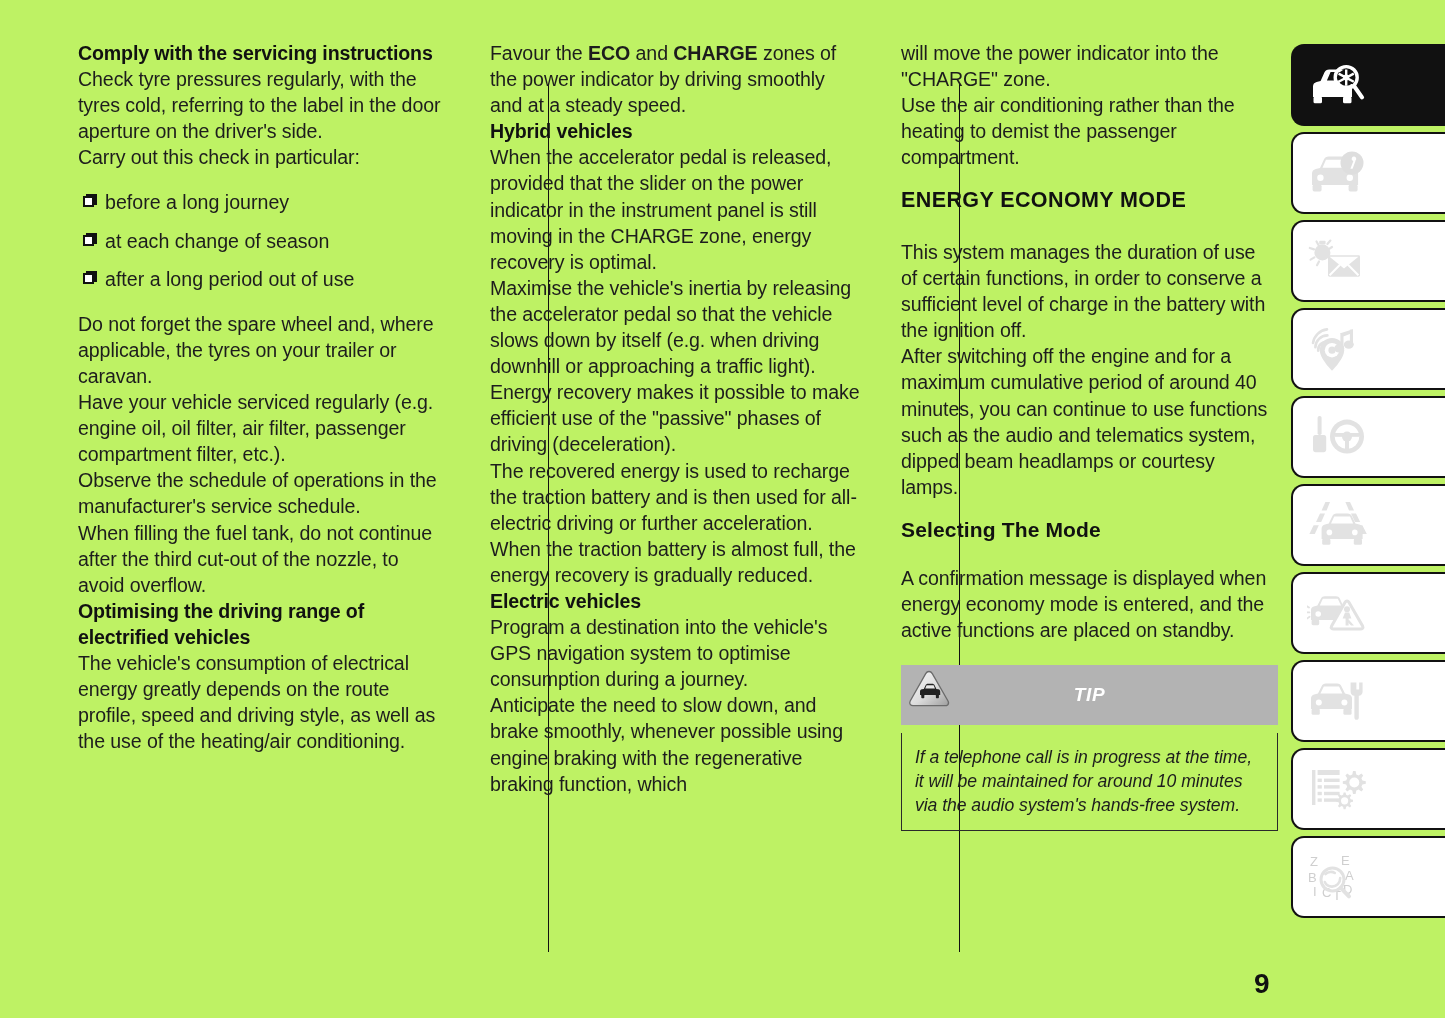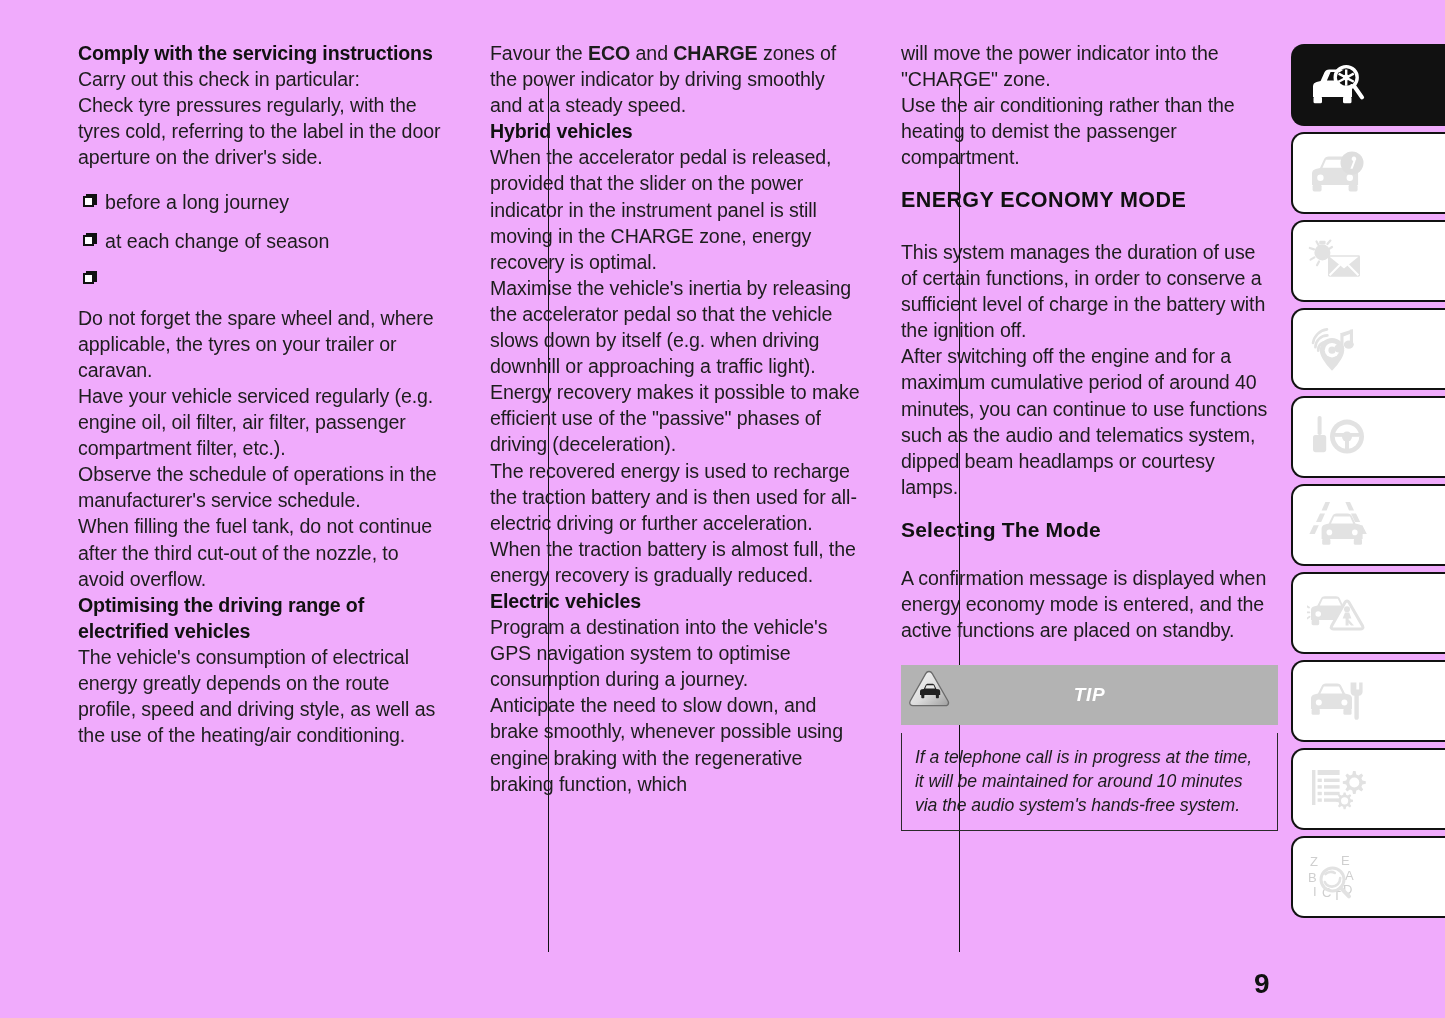--- a/index.html
+++ b/index.html
@@ -13,21 +13,21 @@
     position: relative;
     font-family: "Liberation Sans", sans-serif;
     color: #1a1a1a;
     overflow: hidden;
   }
 
   
   .page {
     position: absolute;
     inset: 0;
-    background: #f0abfc;
+    background: #bef264;
   }
 
   
   .columns {
     position: absolute;
     left: 78px;
     top: 40px;
     width: 1200px;
     height: 880px;
   }
@@ -219,22 +219,22 @@
 
 <div class="page">
 
   <div class="columns">
 
     <div class="rule rule-1"></div>
     <div class="rule rule-2"></div>
 
     <div class="col col-1">
       <h3 class="sub-head">Comply with the servicing instructions</h3>
+      <p class="body-text">Check tyre pressures regularly, with the tyres cold, referring to the label in the door aperture on the driver's side.</p>
       <p class="body-text">Carry out this check in particular:</p>
-      <p class="body-text">Check tyre pressures regularly, with the tyres cold, referring to the label in the door aperture on the driver's side.</p>
 
       <ul class="bullets">
         <li>
           <span class="cube">
               <span class="depth"></span>
               <span class="face"></span>
             </span>
           <span>before a long journey</span>
         </li>
         <li>
@@ -242,20 +242,21 @@
               <span class="depth"></span>
               <span class="face"></span>
             </span>
           <span>at each change of season</span>
         </li>
         <li>
           <span class="cube">
               <span class="depth"></span>
               <span class="face"></span>
             </span>
+          <span>after a long period out of use</span>
         </li>
       </ul>
 
       <p class="body-text">Do not forget the spare wheel and, where applicable, the tyres on your trailer or caravan.</p>
       <p class="body-text">Have your vehicle serviced regularly (e.g. engine oil, oil filter, air filter, passenger compartment filter, etc.).</p>
       <p class="body-text">Observe the schedule of operations in the manufacturer's service schedule.</p>
       <p class="body-text">When filling the fuel tank, do not continue after the third cut-out of the nozzle, to avoid overflow.</p>
       <h3 class="sub-head">Optimising the driving range of electrified vehicles</h3>
       <p class="body-text">The vehicle's consumption of electrical energy greatly depends on the route profile, speed and driving style, as well as the use of the heating/air conditioning.</p>
     </div>

